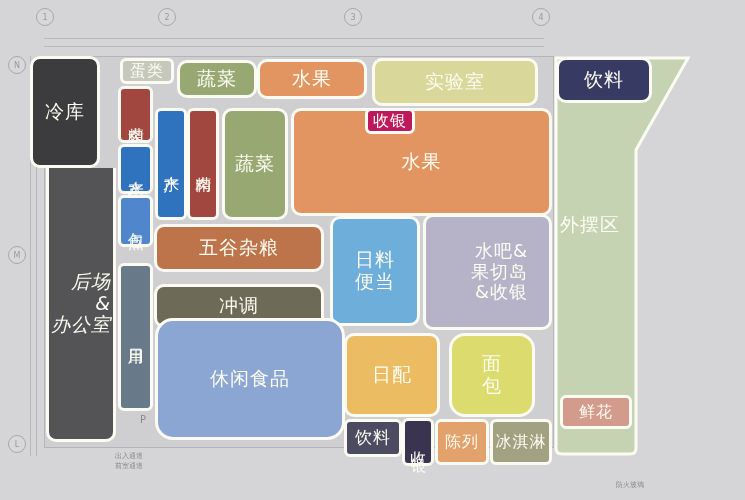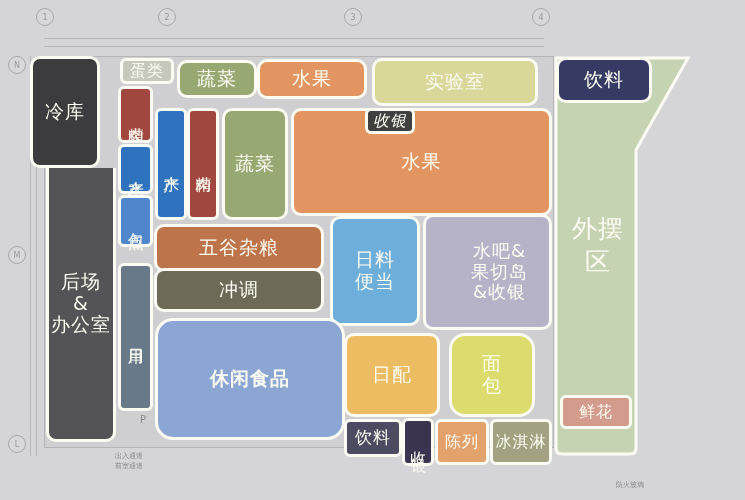--- a/index.html
+++ b/index.html
@@ -5,21 +5,21 @@
   html, body { margin:0; padding:0; }
   body { width:745px; height:500px; background:#d5d4d6; position:relative; overflow:hidden;
          font-family:"DejaVu Sans","Liberation Sans",sans-serif; }
   .grid-line { position:absolute; background:#b8b8ba; }
   .axis-bubble { position:absolute; width:16px; height:16px; border:1px solid #a8a8aa; border-radius:50%;
                  font-size:8px; color:#999; display:flex; align-items:center; justify-content:center;
                  background:#d8d8da; }
   .floor { position:absolute; left:44px; top:56px; width:508px; height:390px; background:#cfcfd1;
            border:1px solid #b5b5b7; }
   .zone { position:absolute; box-sizing:border-box; border:3px solid #fbfbf3; border-radius:10px;
-          color:#fcfcf2; display:flex; align-items:center; justify-content:center; text-align:center;
+          color:#fcfcf2; display:flex; align-items:center; justify-content:center; text-align:right;
           font-size:19px; line-height:1.15; letter-spacing:1px; }
   .zone.v { flex-direction:column; }
   .zone.small { font-size:16px; }
   .plaza { position:absolute; left:0; top:0; }
   .note { position:absolute; font-size:7px; color:#8a8a8c; }
 </style>
 </head>
 <body>
 
 <div class="grid-line" style="left:44px;top:38px;width:500px;height:1px;"></div>
@@ -33,24 +33,24 @@
 <div class="axis-bubble" style="left:532px;top:8px;">4</div>
 <div class="axis-bubble" style="left:8px;top:56px;">N</div>
 <div class="axis-bubble" style="left:8px;top:246px;">M</div>
 <div class="axis-bubble" style="left:8px;top:435px;">L</div>
 
 <div class="floor"></div>
 
 <svg class="plaza" width="745" height="500">
   <path d="M556,58 L688,58 L636,150 L636,448 Q636,454 630,454 L562,454 Q556,454 556,448 Z" fill="#c6d3b3" stroke="#fbfbf3" stroke-width="3"></path>
 </svg>
-<div style="position:absolute;left:560px;top:212px;width:76px;text-align:center;color:#fcfcf2;font-size:25px;letter-spacing:1px;">外摆区</div>
+<div style="position:absolute;left:560px;top:212px;width:76px;text-align:left;color:#fcfcf2;font-size:19px;letter-spacing:1px;">外摆区</div>
 
 <div class="zone v" style="left:30px;top:56px;width:70px;height:112px;background:#3c3c3e;white-space:pre-line;">冷库</div>
-<div class="zone" style="left:46px;top:168px;width:70px;height:274px;background:#545456;white-space:pre-line;border-top:none;border-radius:0 0 10px 10px;">后场
+<div class="zone" style="left:46px;top:168px;width:70px;height:274px;background:#545456;white-space:pre-line;border-top:none;border-radius:0 0 10px 10px;font-style:italic;">后场
 &amp;
 办公室</div>
 
 <div class="zone small" style="left:120px;top:58px;width:54px;height:26px;background:#c7c8bc;border-radius:6px;">蛋类</div>
 <div class="zone" style="left:177px;top:60px;width:80px;height:38px;background:#97a873;">蔬菜</div>
 <div class="zone" style="left:257px;top:59px;width:110px;height:40px;background:#e39561;">水果</div>
 <div class="zone" style="left:372px;top:58px;width:166px;height:48px;background:#d9d79a;">实验室</div>
 <div class="zone" style="left:556px;top:57px;width:96px;height:46px;background:#373a62;">饮料</div>
 
 <div class="zone v small" style="left:118px;top:86px;width:35px;height:57px;background:#a2473f;border-radius:6px;white-space:pre-line;"><span style="writing-mode:vertical-rl;">精肉</span></div>
@@ -66,32 +66,32 @@
 
 <div class="zone v small" style="left:155px;top:108px;width:32px;height:112px;background:#2f72be;border-radius:6px;">
     <span style="writing-mode:vertical-rl;">水产</span>
   </div>
 <div class="zone v small" style="left:187px;top:108px;width:32px;height:112px;background:#a2473f;border-radius:6px;">
     <span style="writing-mode:vertical-rl;">精肉</span>
   </div>
 <div class="zone" style="left:222px;top:108px;width:66px;height:112px;background:#97a873;">蔬菜</div>
 
 <div class="zone" style="left:291px;top:108px;width:261px;height:108px;background:#e39561;">水果</div>
-<div class="zone small" style="left:365px;top:108px;width:50px;height:26px;background:#404040;border-radius:6px;font-style:italic;">收银</div>
+<div class="zone small" style="left:365px;top:108px;width:50px;height:26px;background:#be185d;border-radius:6px;">收银</div>
 
 <div class="zone" style="left:154px;top:224px;width:170px;height:48px;background:#bd744b;">五谷杂粮</div>
-<div class="zone" style="left:154px;top:268px;width:170px;height:44px;background:#6e6a58;">冲调</div>
+<div class="zone" style="left:154px;top:284px;width:170px;height:44px;background:#6e6a58;">冲调</div>
 
 <div class="zone" style="left:330px;top:216px;width:90px;height:110px;background:#6daedb;white-space:pre-line;font-size:19px;">日料
 便当</div>
 <div class="zone" style="left:423px;top:214px;width:129px;height:116px;background:#b6b2c8;white-space:pre-line;font-size:18px;padding-left:24px;">水吧&amp;
 果切岛
 &amp;收银</div>
 
-<div class="zone" style="left:155px;top:318px;width:190px;height:122px;background:#8ba6d2;border-radius:18px;font-weight:bold;">休闲食品</div>
+<div class="zone" style="left:155px;top:318px;width:190px;height:122px;background:#8ba6d2;border-radius:18px;">休闲食品</div>
 
 <div class="zone" style="left:344px;top:333px;width:96px;height:84px;background:#ecbc62;">日配</div>
 <div class="zone" style="left:449px;top:333px;width:86px;height:84px;background:#dcdc6e;white-space:pre-line;border-radius:16px;">面
 包</div>
 
 <div class="zone small" style="left:344px;top:419px;width:58px;height:38px;background:#4c4b62;border-radius:6px;font-size:17px;">饮料</div>
 <div class="zone v small" style="left:402px;top:418px;width:32px;height:48px;background:#3b3450;border-radius:6px;">
     <span style="writing-mode:vertical-rl;">收
 银</span>
   </div>

